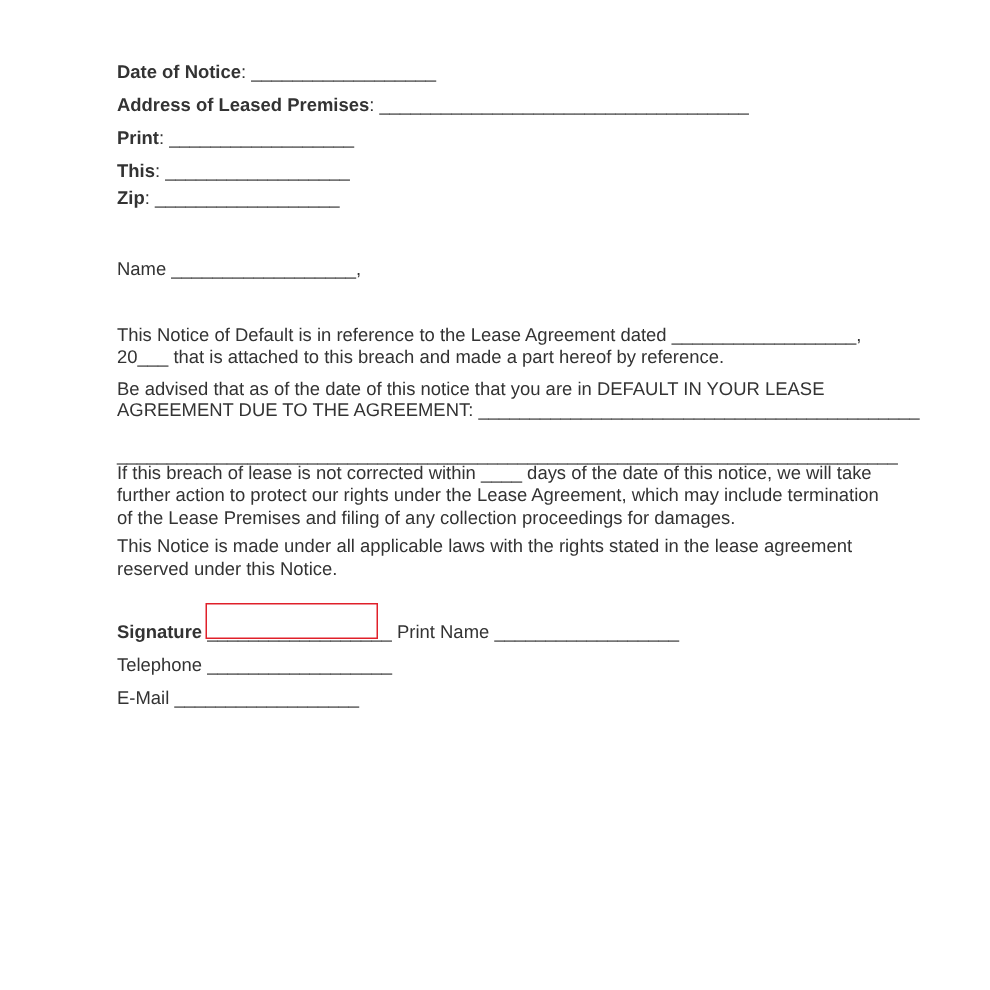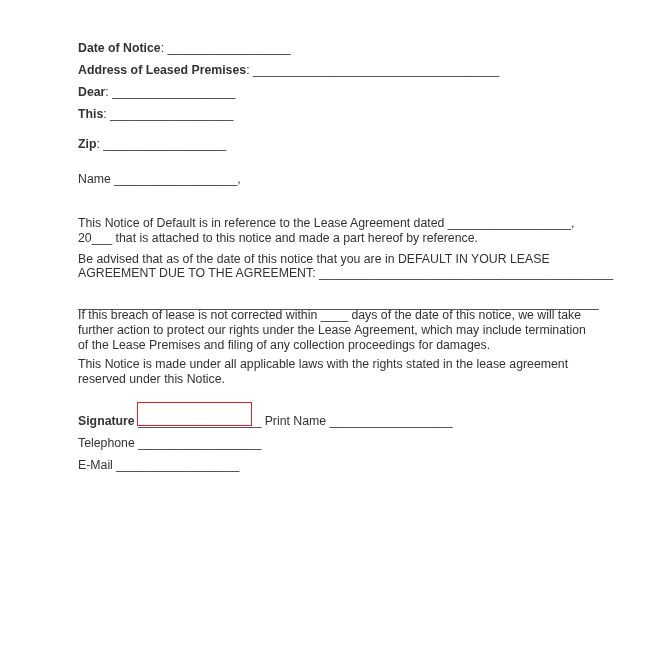--- a/index.html
+++ b/index.html
@@ -21,32 +21,32 @@
 <body>
 
 <div class="page">
   <div class="line" style="top:41px">
     <span class="b">Date of Notice</span><span>:</span><span> __________________</span>
   </div>
   <div class="line" style="top:63px">
     <span class="b">Address of Leased Premises</span><span>:</span><span> ____________________________________</span>
   </div>
   <div class="line" style="top:85px">
-    <span class="b">Dear</span><span>:</span><span> __________________</span>
+    <span class="b">Print</span><span>:</span><span> __________________</span>
   </div>
   <div class="line" style="top:107px">
     <span class="b">This</span><span>:</span><span> __________________</span>
   </div>
-  <div class="line" style="top:137px">
+  <div class="line" style="top:125px">
     <span class="b">Zip</span><span>:</span><span> __________________</span>
   </div>
 
   <div class="line" style="top:172px">Name __________________,</div>
 
-  <div class="para" style="top:216px">This Notice of Default is in reference to the Lease Agreement dated __________________, 20___ that is attached to this notice and made a part hereof by reference.</div>
+  <div class="para" style="top:216px">This Notice of Default is in reference to the Lease Agreement dated __________________, 20___ that is attached to this breach and made a part hereof by reference.</div>
 
   <div class="line" style="top:252px">Be advised that as of the date of this notice that you are in DEFAULT IN YOUR LEASE</div>
   <div class="line" style="top:266px">AGREEMENT DUE TO THE AGREEMENT: ___________________________________________</div>
   <div class="line" style="top:296px; font-size:12px">______________________________________________________________________________</div>
 
   <div class="para" style="top:308px">If this breach of lease is not corrected within ____ days of the date of this notice, we will take further action to protect our rights under the Lease Agreement, which may include termination of the Lease Premises and filing of any collection proceedings for damages.</div>
 
   <div class="para" style="top:357px">This Notice is made under all applicable laws with the rights stated in the lease agreement reserved under this Notice.</div>
 
   <div class="line" style="top:414px">

